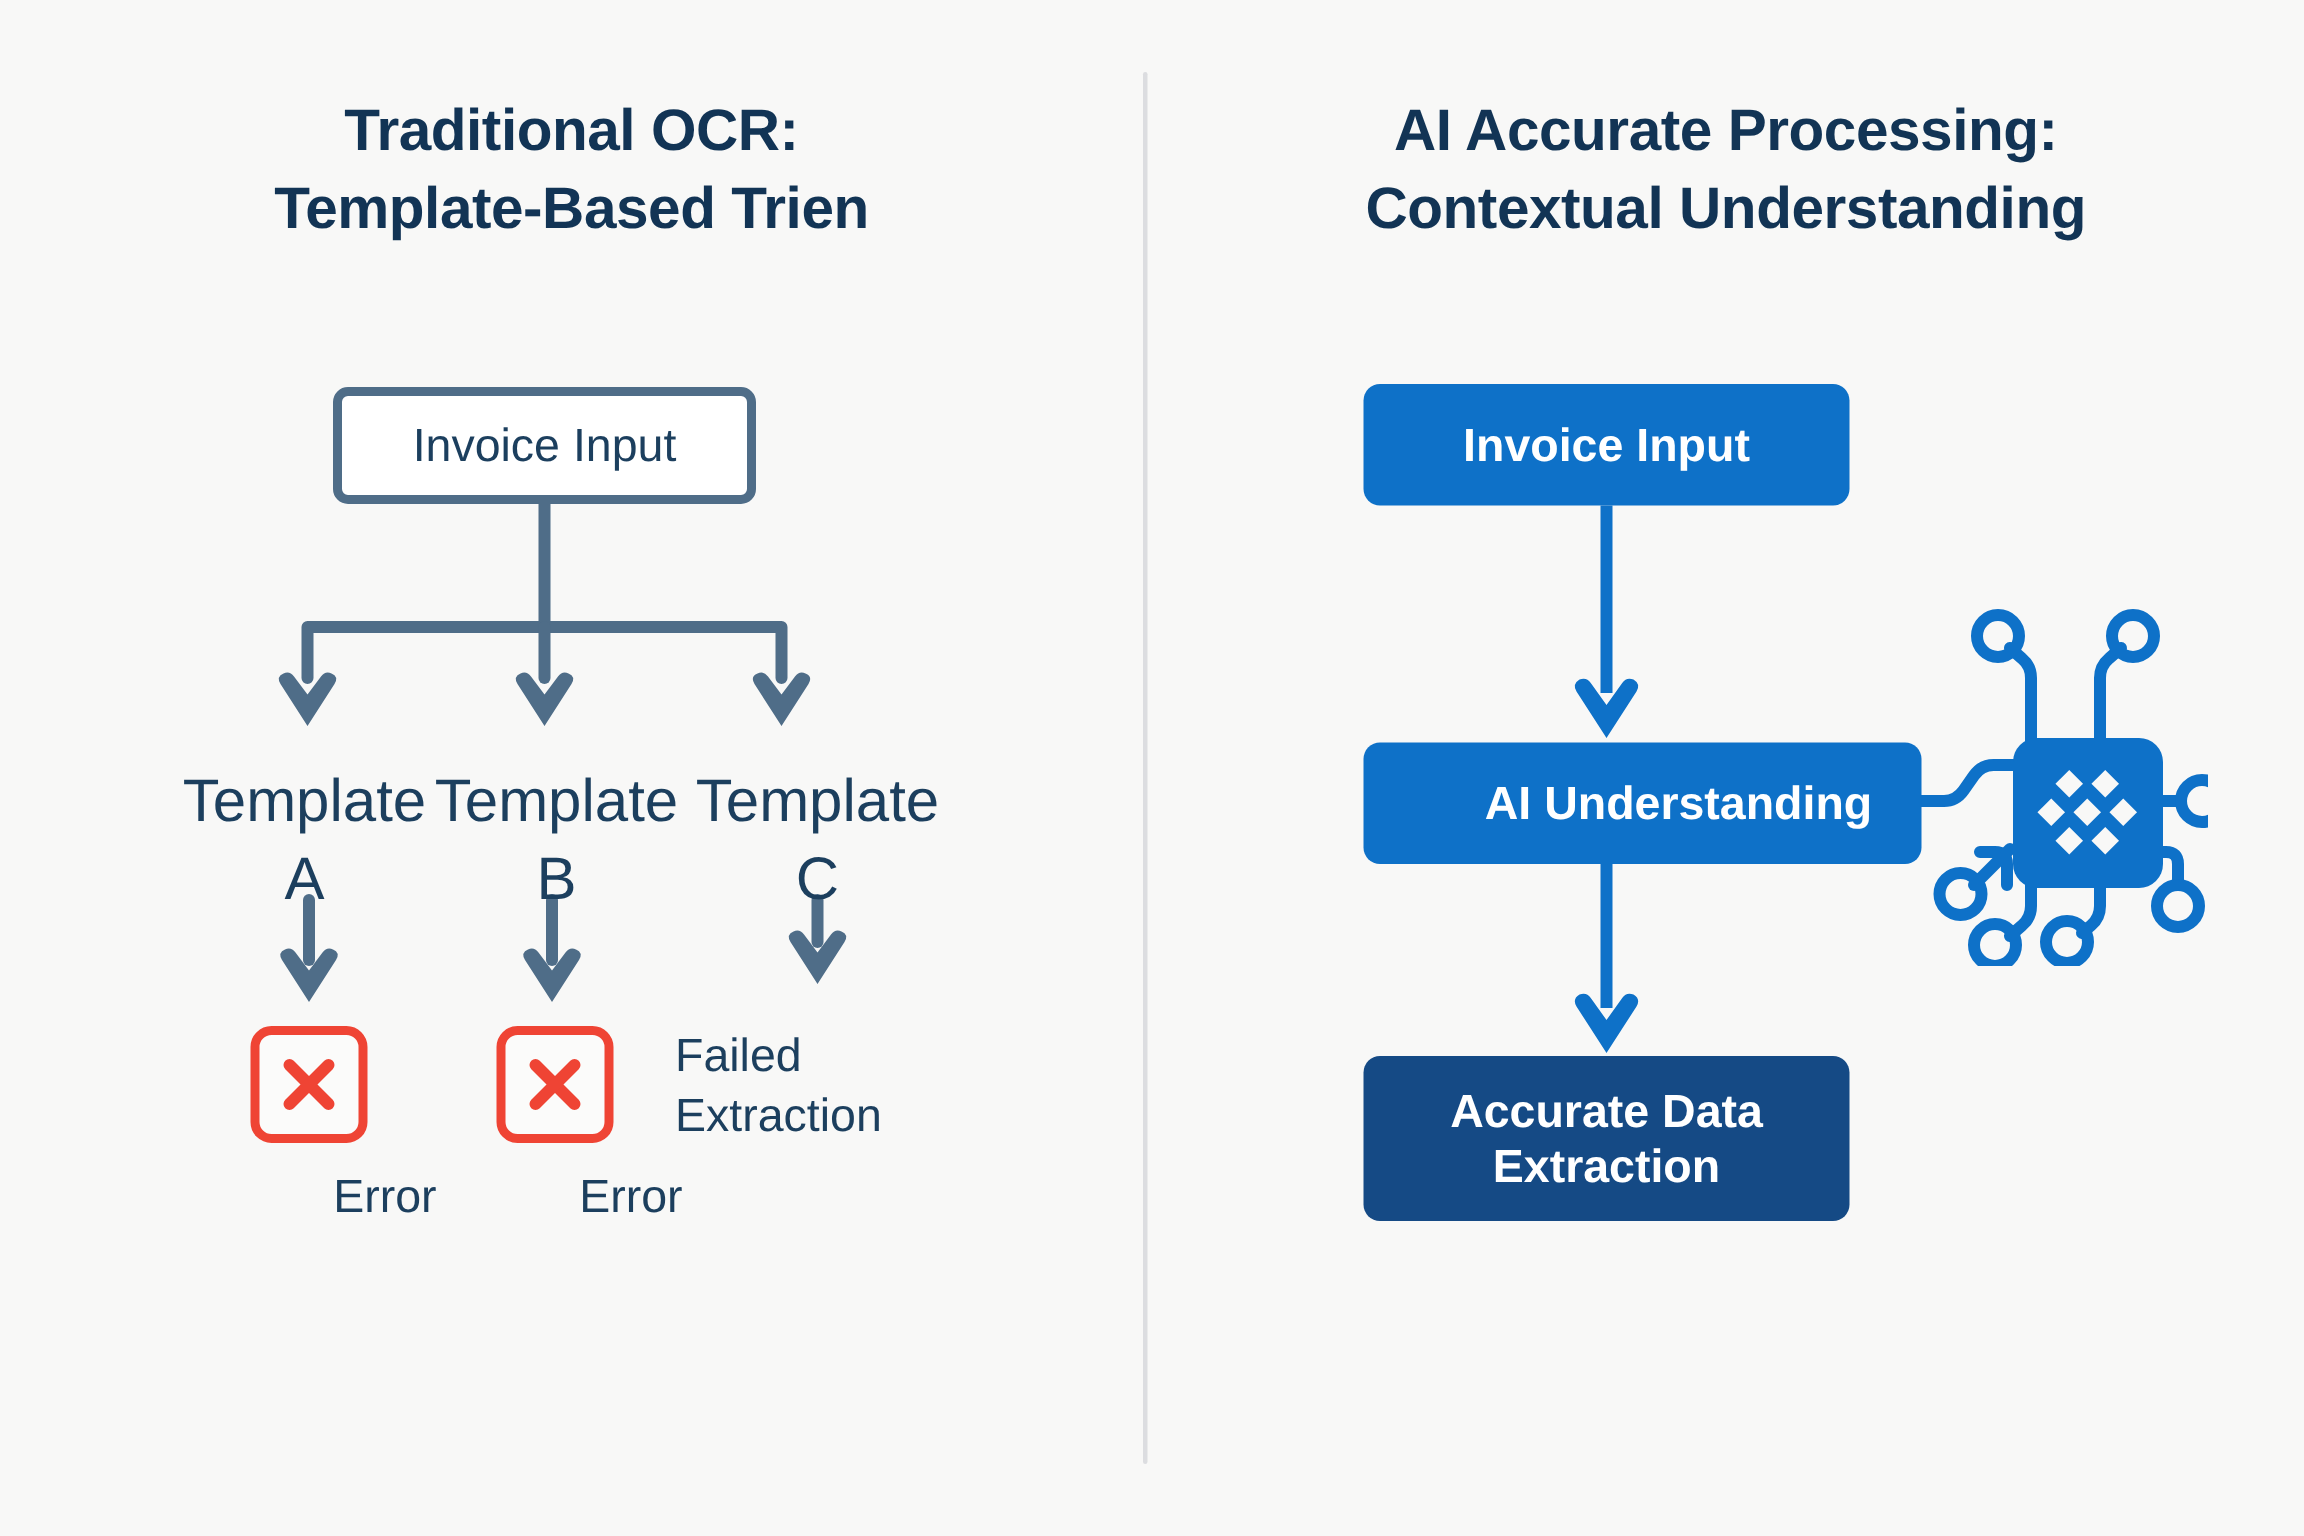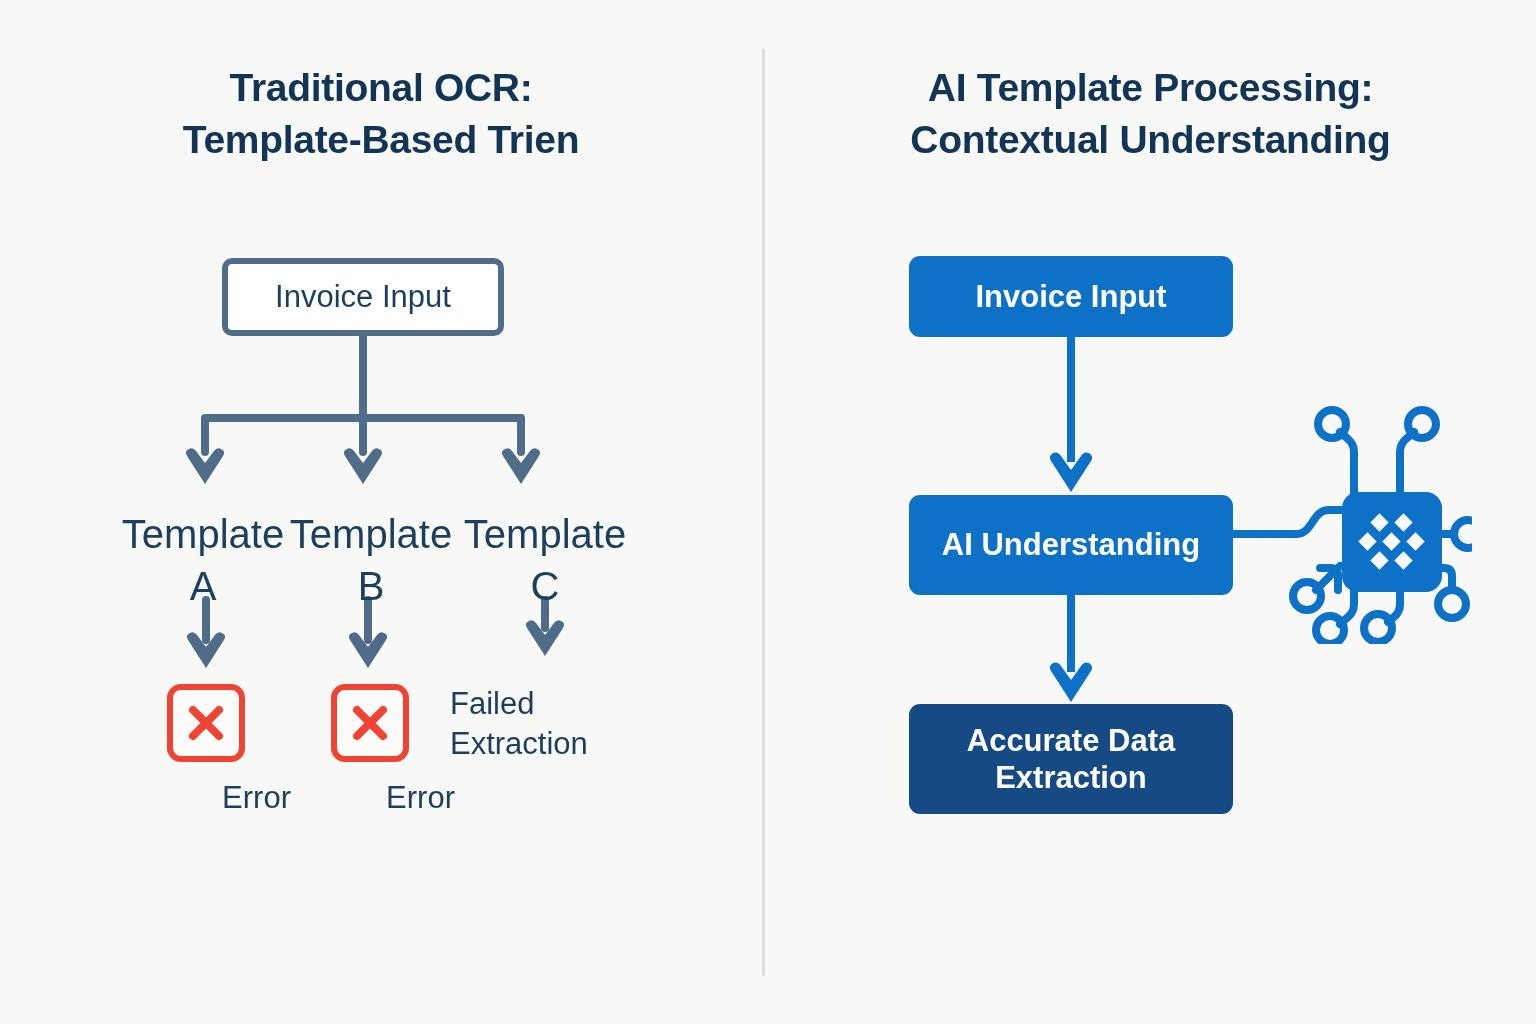--- a/index.html
+++ b/index.html
@@ -129,23 +129,24 @@
     white-space: pre-line;
   }
   .ai-input {
     left: 909px; top: 256px;
     width: 324px; height: 81px;
     background: #0e71c8;
     font-size: 31px;
   }
   .ai-understand {
     left: 909px; top: 495px;
-    width: 324px; height: 100px;
+    width: 324px; height: 81px;
     background: #0e71c8;
     font-size: 31px;
+    padding-left: 48px;
   }
   .ai-output {
     left: 909px; top: 704px;
     width: 324px; height: 110px;
     background: #154a85;
     font-size: 31px;
     text-align: center;
   }
 
   .chip-wrap { position: absolute; left: 1282px; top: 404px; }
@@ -218,21 +219,21 @@
       </g>
     </svg>
   </div>
 
   <div class="err-text errtxt-a">Error</div>
   <div class="err-text errtxt-b">Error</div>
   <div class="failed-text">Failed
 Extraction</div>
 
   <div class="panel panel-right">
-    <div class="panel-title">AI Template Processing:
+    <div class="panel-title">AI Accurate Processing:
 Contextual Understanding</div>
   </div>
 
   <svg class="flow-svg" width="1536" height="1024">
     <g stroke="#0e71c8" stroke-width="8" fill="none" stroke-linecap="butt">
       <path d="M1071,337 L1071,462"></path>
       <path d="M1071,573 L1071,672"></path>
     </g>
     <g fill="#0e71c8">
       <path d="M1071,492 L1051,461 Q1048,456 1053,453 Q1058,451 1061,456 L1071,470 L1081,456 Q1084,451 1089,453 Q1094,456 1091,461 Z"></path>

